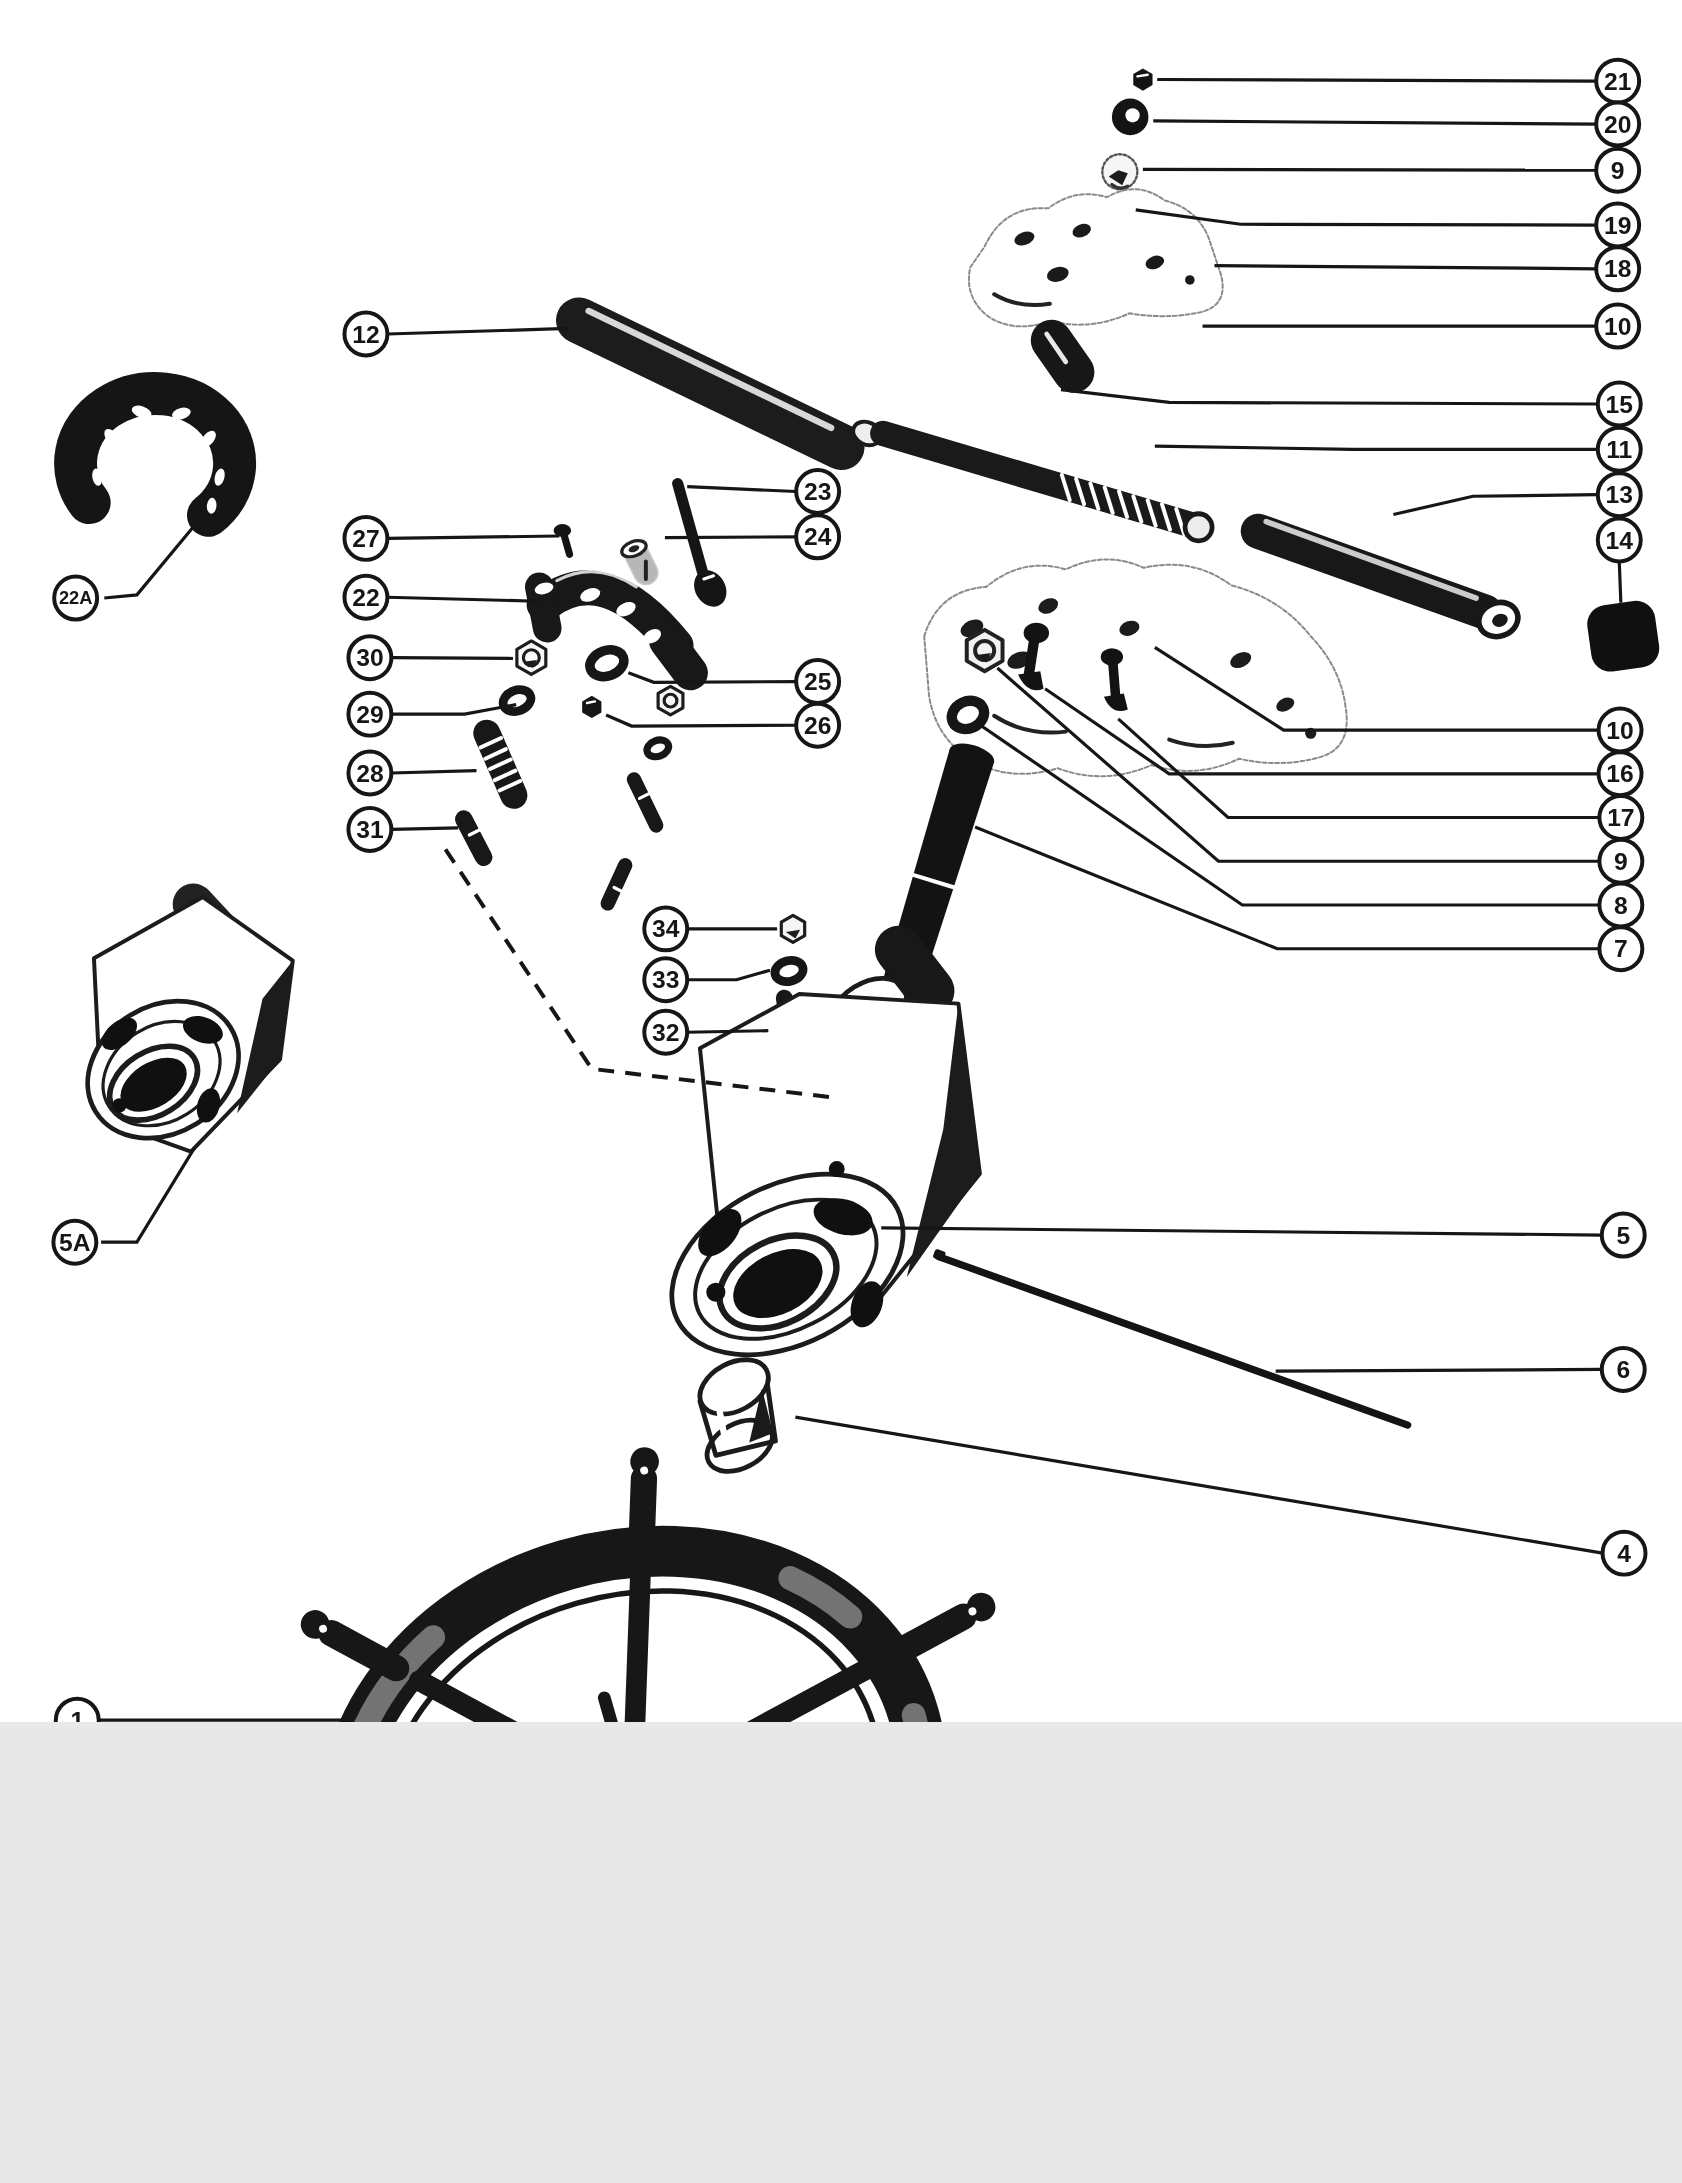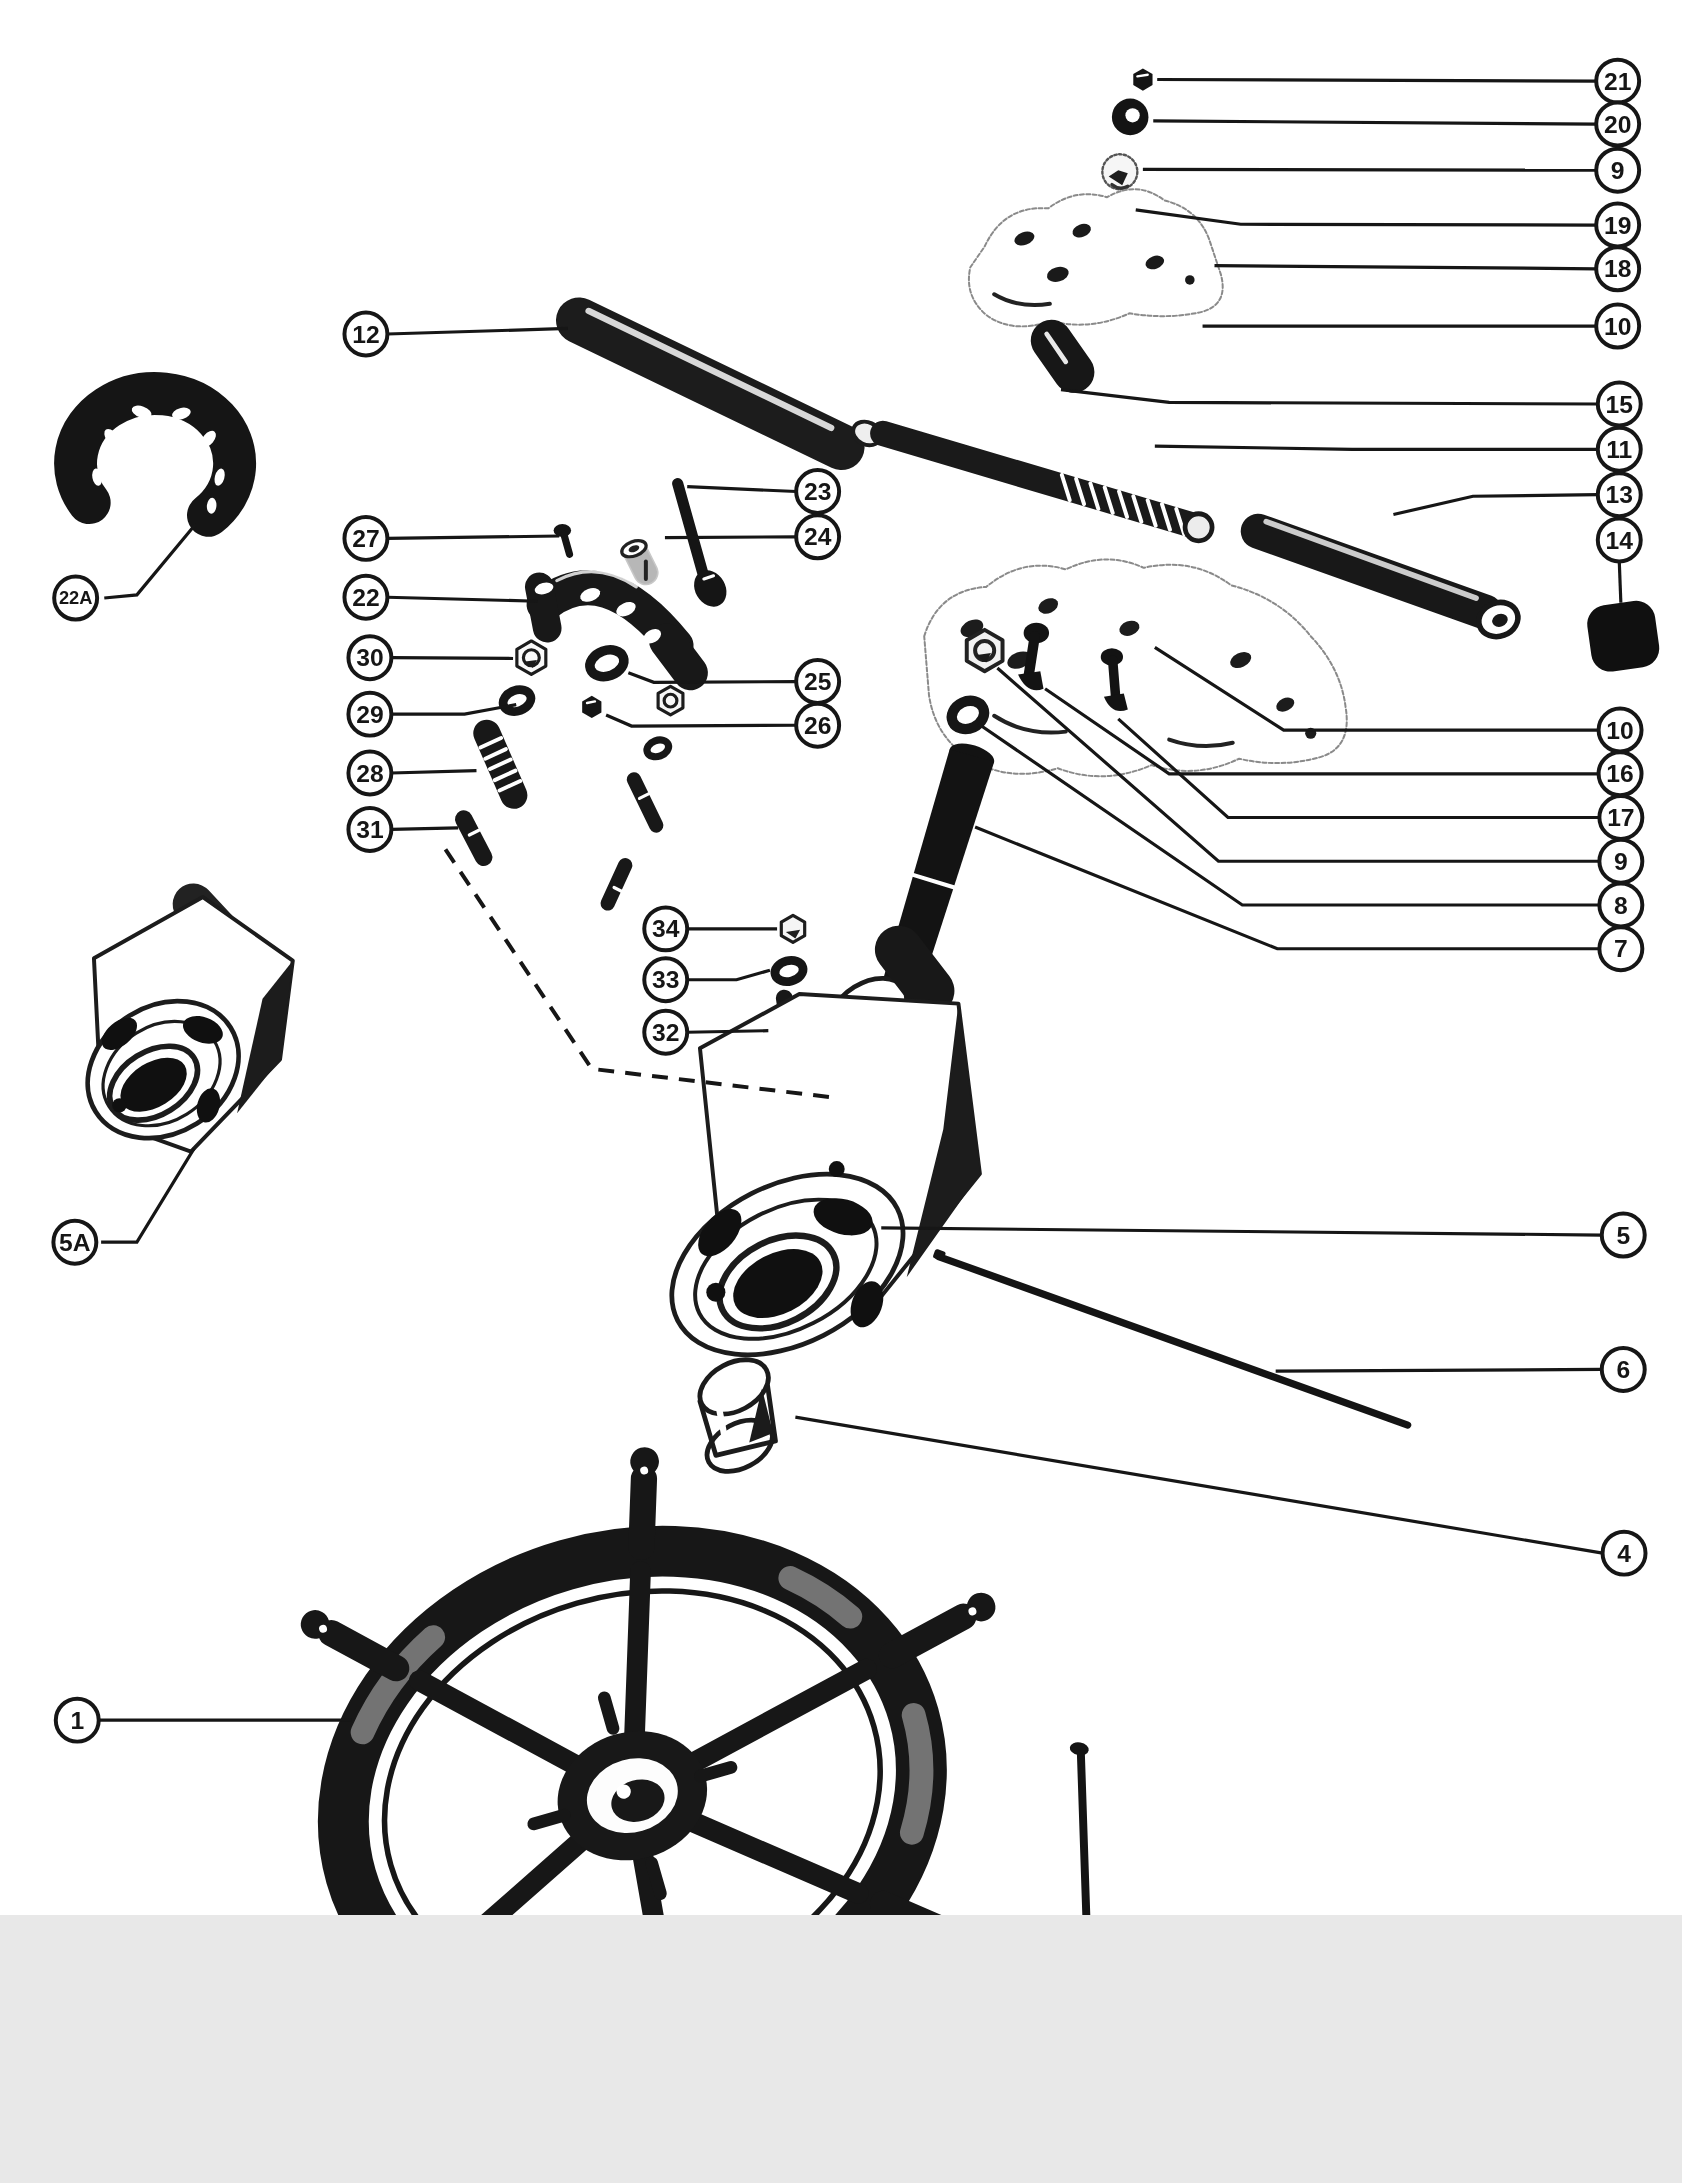--- a/index.html
+++ b/index.html
@@ -1,16 +1,16 @@
 <!DOCTYPE html>
 <html style="font-size:12.7px"><head>
 <meta charset="utf-8">
 <style>
   html,body{margin:0;padding:0;background:#e8e8e8;}
-  .page{width:1683px;height:1915px;background:#ffffff;position:relative;margin:0 auto;overflow:hidden;}
+  .page{width:1683px;height:1722px;background:#ffffff;position:relative;margin:0 auto;overflow:hidden;}
   svg{display:block;}
   text{font-family:"Liberation Sans", sans-serif;}
 </style>
 </head>
 <body>
 
 <div class="page">
 <svg id="diagram" width="1683" height="2183" viewBox="0 0 2116 2745">
 
   <g id="parts" stroke-linecap="round" stroke-linejoin="round">

